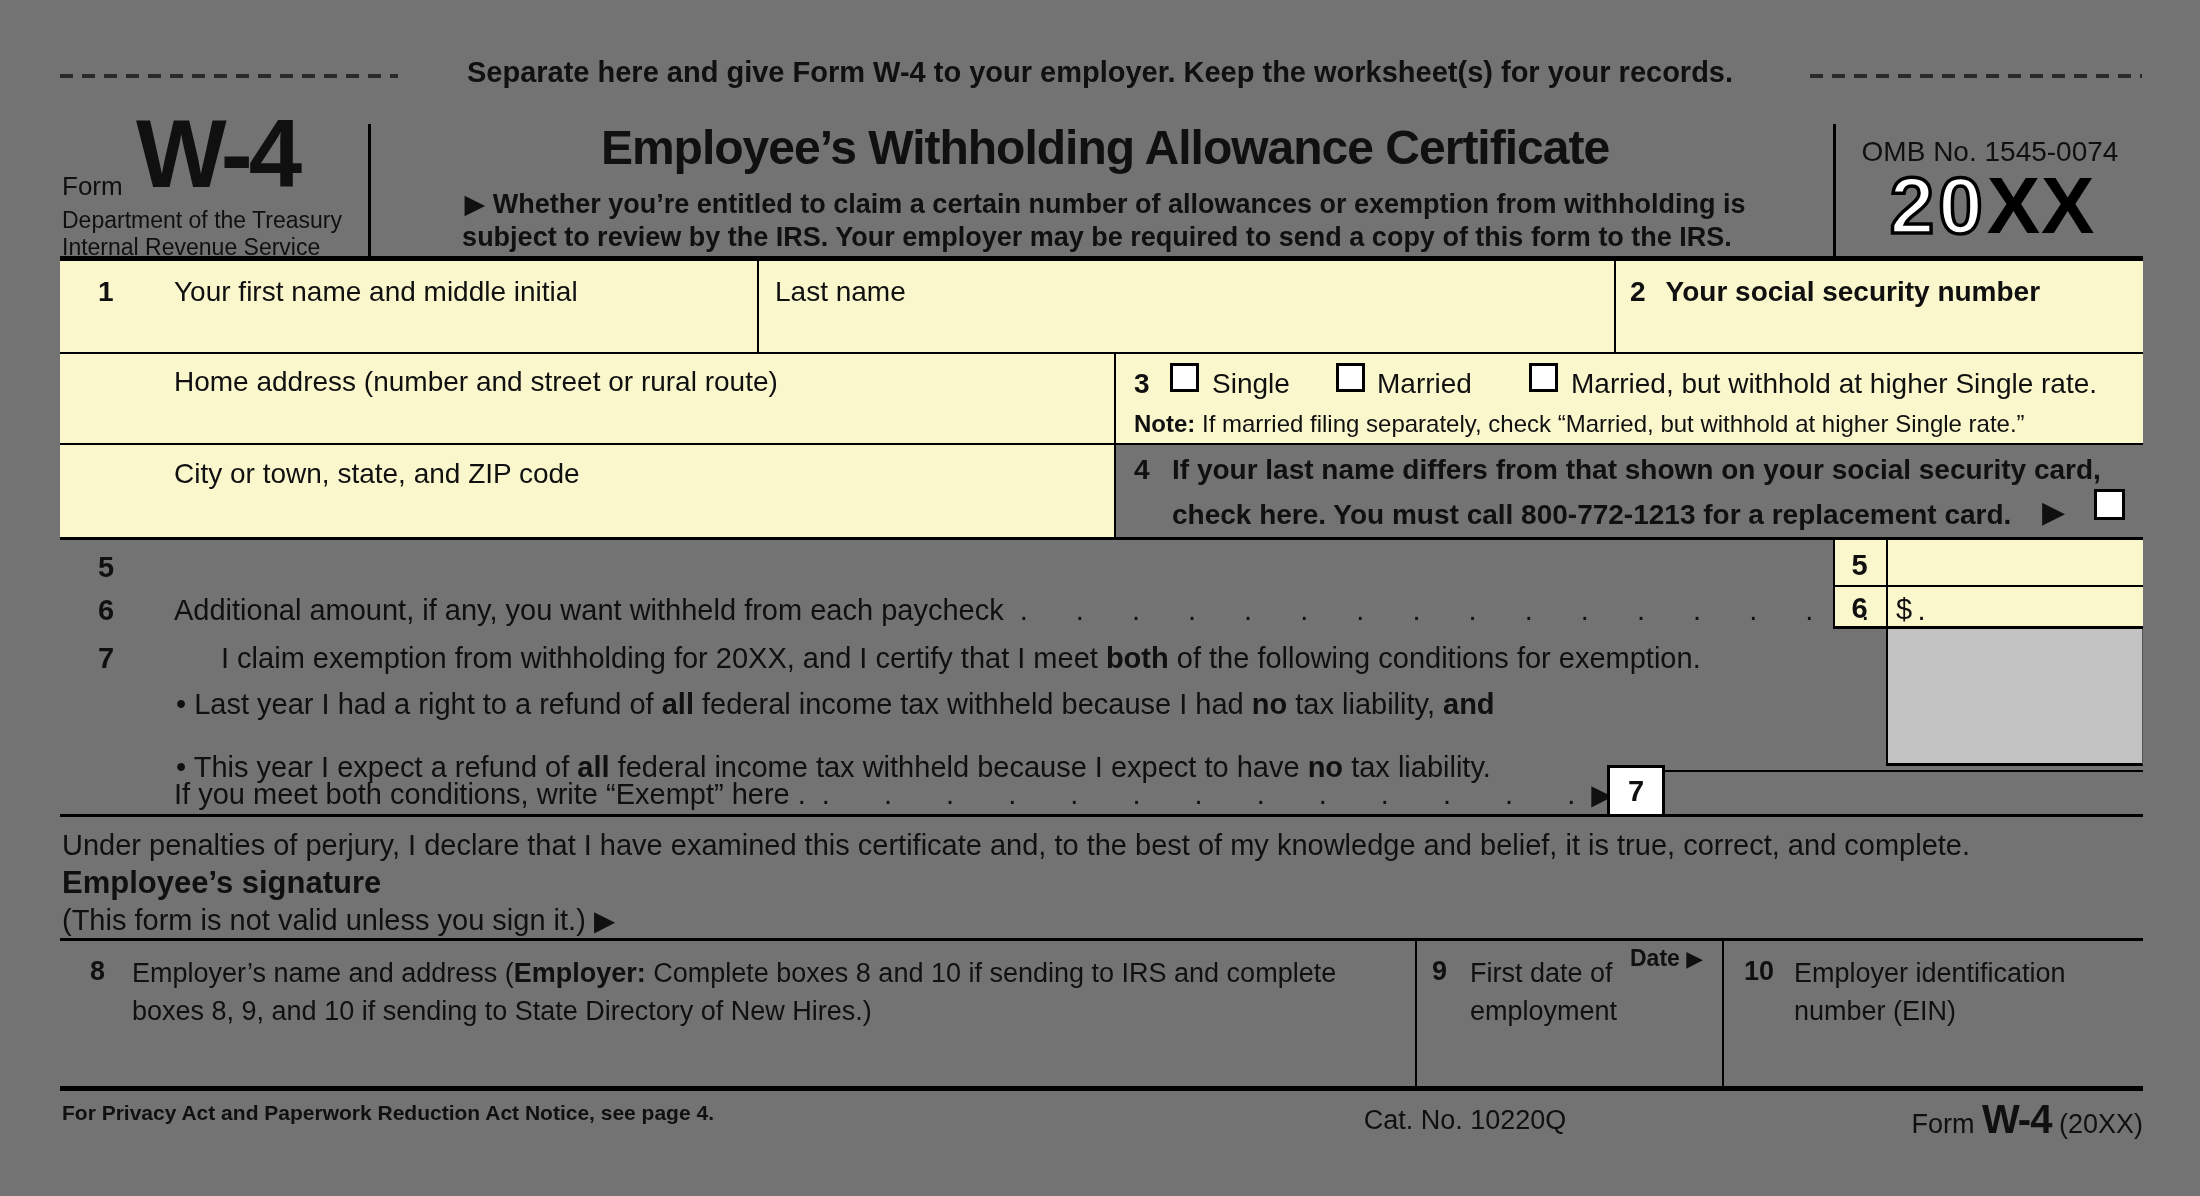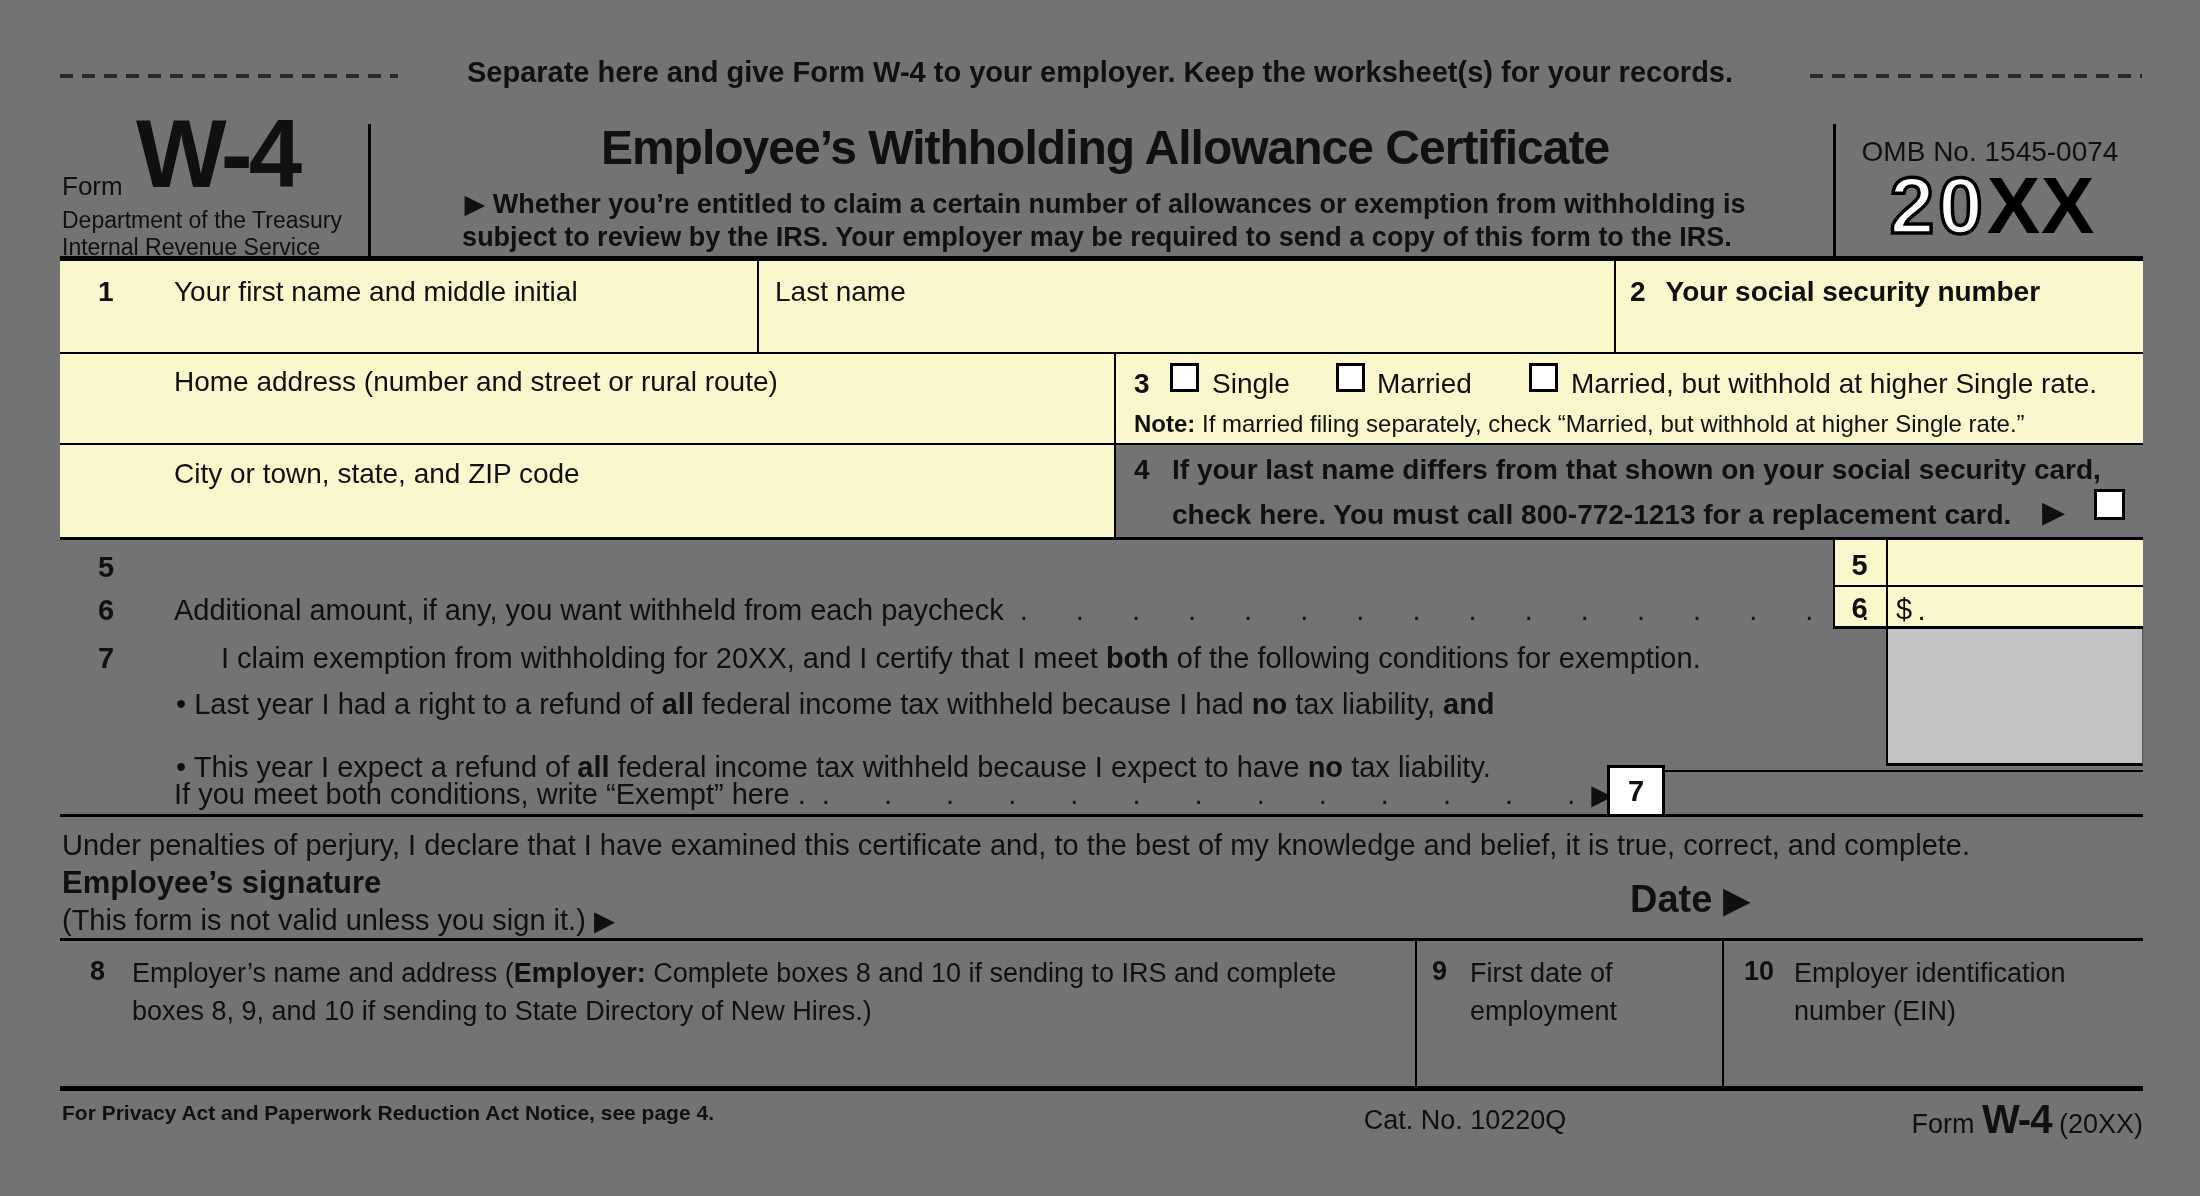--- a/index.html
+++ b/index.html
@@ -143,21 +143,21 @@
   <div class="hl" style="left:60px;top:814px;width:2083px;height:3px;"></div>
   <div class="box7" style="left:1607px;top:765px;width:58px;height:52px;font-size:29px;font-weight:bold;line-height:46px;">7</div>
   <div class="inputzone" style="left:1667px;top:773px;width:474px;height:40px;"></div>
 
   <div class="t" style="left:62px;top:827px;font-size:29px;">Under penalties of perjury, I declare that I have examined this certificate and, to the best of my knowledge and belief, it is true, correct, and complete.</div>
   <div class="t" style="left:62px;top:902px;font-size:29px;">
     <span>(This form is not valid unless you sign it.)</span> <span class="arrow">▶</span>
   </div>
   <div class="t b" style="left:62px;top:864px;font-size:31px;">Employee’s signature</div>
   <div class="inputzone" style="left:760px;top:898px;width:840px;height:38px;"></div>
-  <div class="t b" style="left:1630px;top:876px;font-size:38px;">
+  <div class="t b" style="left:1630px;top:944px;font-size:23px;">
     <span>Date</span> <span class="arrow">▶</span>
   </div>
   <div class="inputzone" style="left:1740px;top:898px;width:400px;height:38px;"></div>
   <div class="hl" style="left:60px;top:938px;width:2083px;height:3px;"></div>
 
   <div class="t b" style="left:90px;top:955px;font-size:27px;">8</div>
   <div class="t wrap" style="left:132px;top:955px;width:1230px;font-size:27px;">
     <span>Employer’s name and address (</span><span class="b">Employer:</span><span> Complete boxes 8 and 10 if sending to IRS and complete boxes 8, 9, and 10 if sending to State Directory of New Hires.)</span>
   </div>
   <div class="inputzone" style="left:62px;top:1030px;width:1350px;height:54px;"></div>

